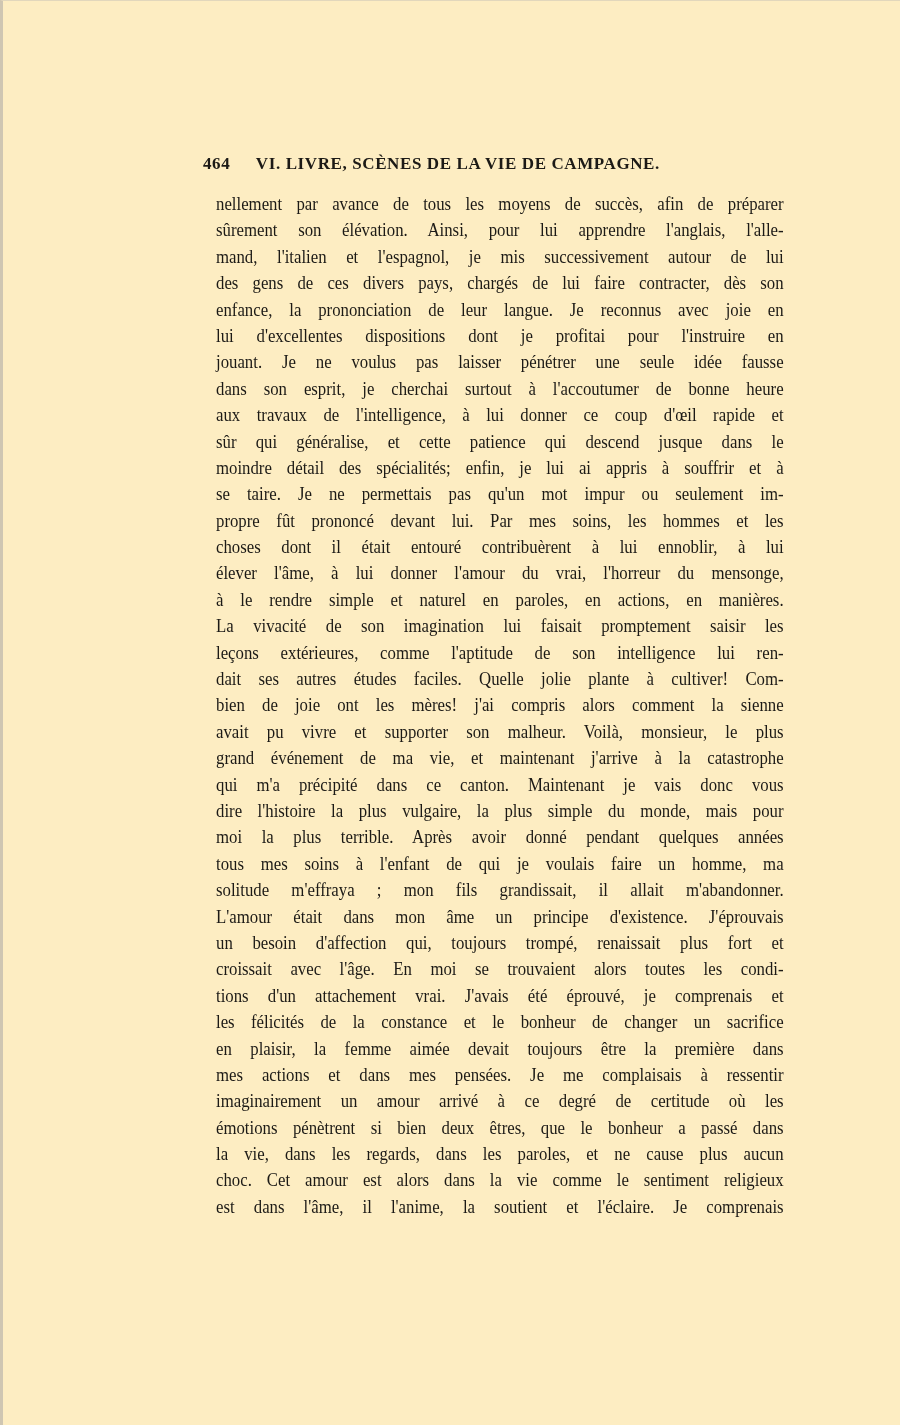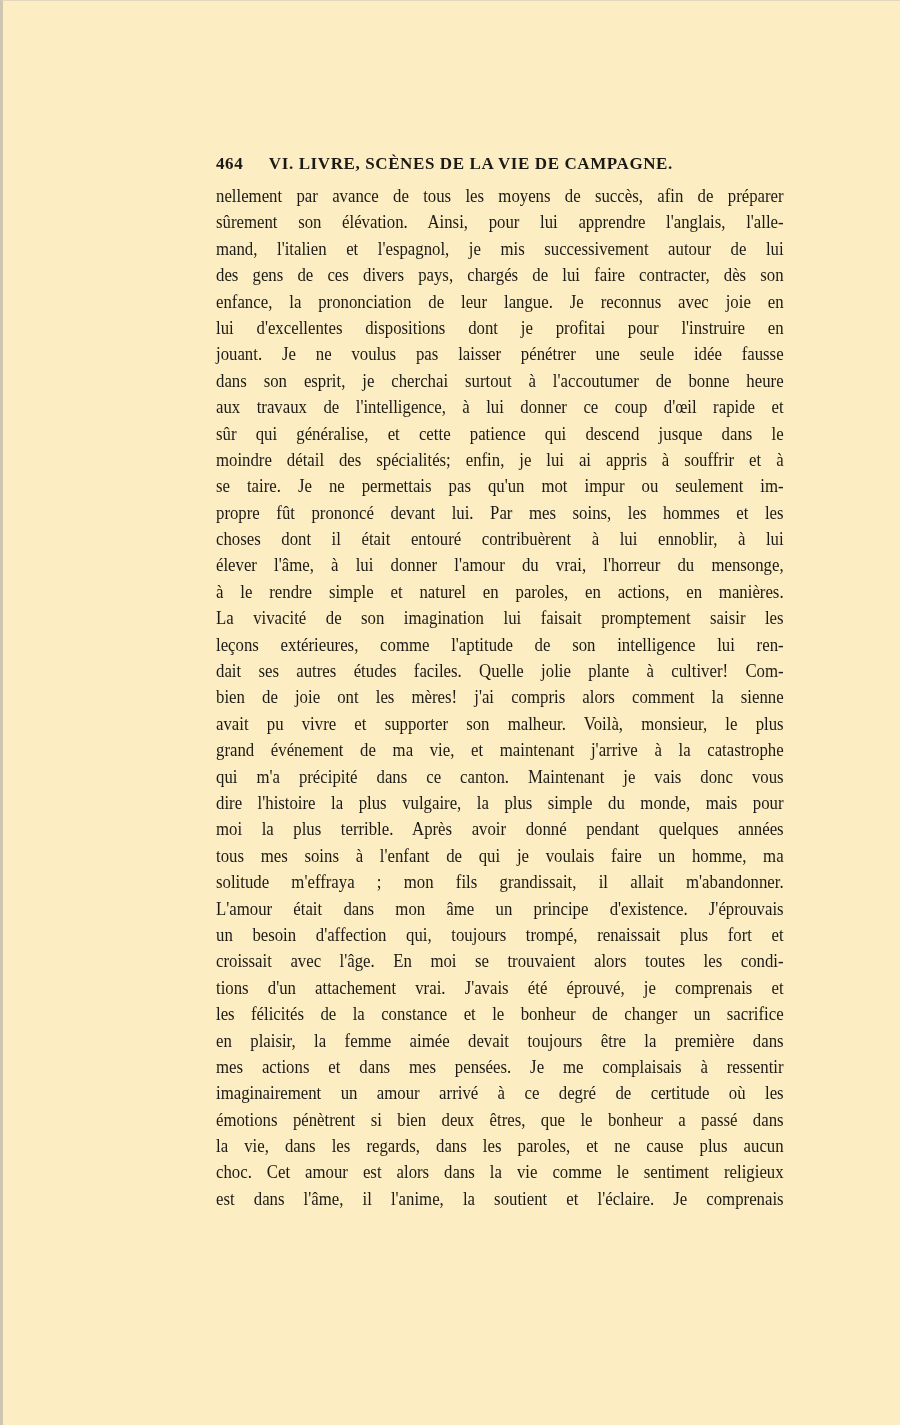--- a/index.html
+++ b/index.html
@@ -12,28 +12,28 @@
     color: #1c1a16;
   }
   .page {
     position: absolute; left: 0; top: 0; width: 900px; height: 1425px;
     background: #fdedc2;
     border-left: 3px solid #cfc6b2;
     border-top: 1px solid #e2d7bc;
     box-sizing: border-box;
   }
   .header {
-    position: absolute; left: 213px; top: 153px; width: 572px;
+    position: absolute; left: 200px; top: 153px; width: 572px;
     font-size: 17px; font-weight: bold; letter-spacing: 0.6px;
     white-space: nowrap;
   }
   .header .num { display: inline-block; width: 48px; }
   .header .title { display: inline-block; }
   .body {
-    position: absolute; left: 213px; top: 182px; width: 568px;
+    position: absolute; left: 213px; top: 190px; width: 568px;
   }
   .line {
     height: 26.4px; line-height: 26.4px;
     font-size: 19.5px;
     text-align: justify; text-align-last: justify;
     white-space: nowrap; overflow: visible;
     transform: scaleX(0.86); transform-origin: left center;
     width: 660px;
   }
   .line.last { text-align-last: justify; }

